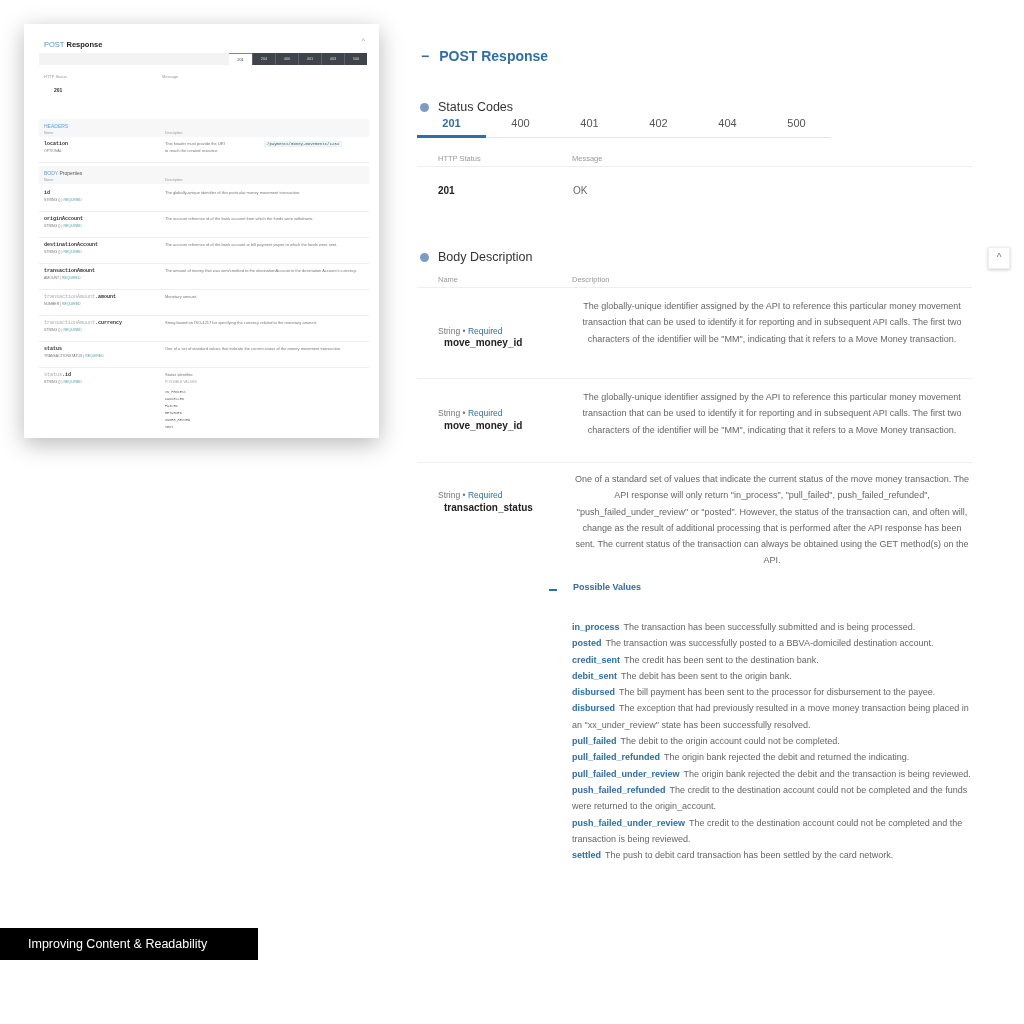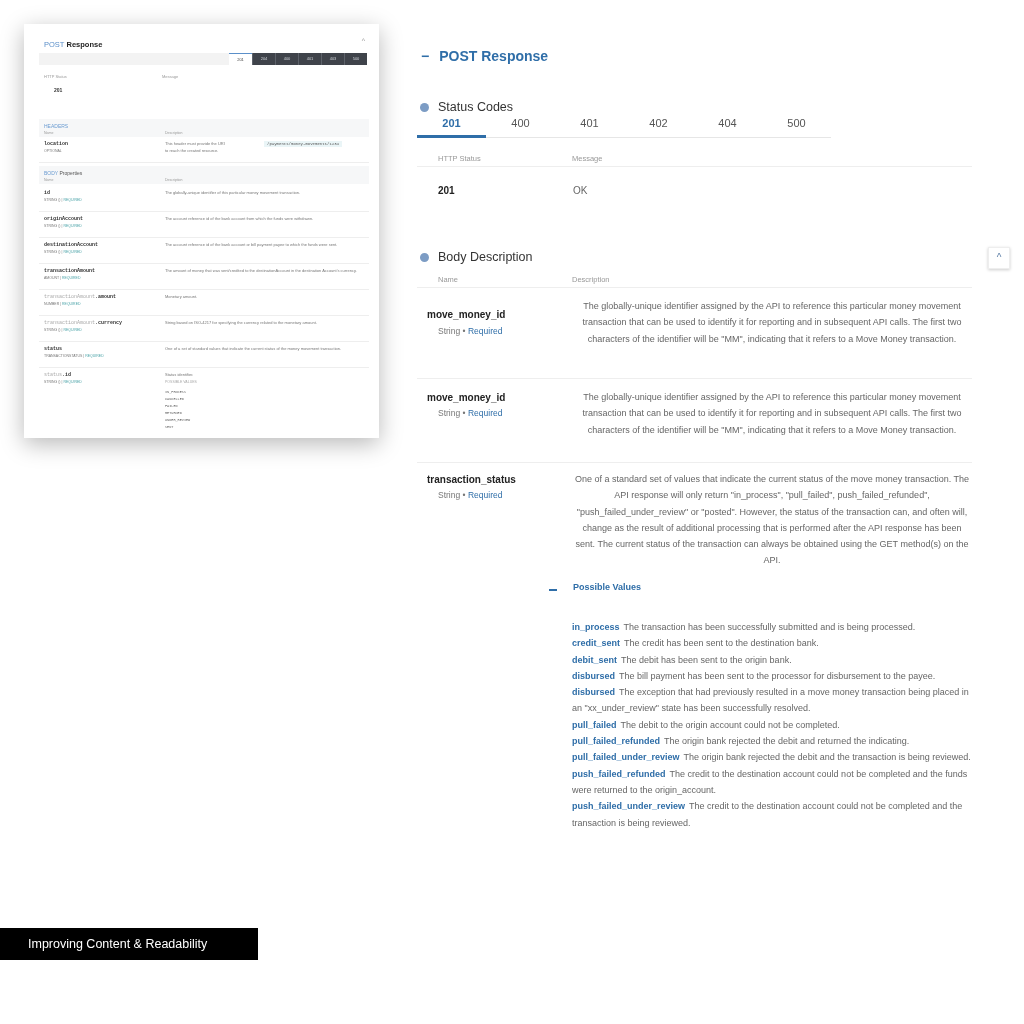--- a/index.html
+++ b/index.html
@@ -42,21 +42,21 @@
   .rp-heading { position: absolute; left: 420px; font-size: 12.5px; color: #333; display: flex; align-items: center; }
   .rp-bullet { width: 9px; height: 9px; border-radius: 50%; background: #7c9cc4; margin-right: 9px; display: inline-block; }
   .rp-tabs { position: absolute; left: 417px; top: 112px; display: flex; }
   .rp-tab { width: 69px; height: 26px; font-size: 11px; color: #555; text-align: center; line-height: 22px; border-bottom: 1px solid #e6e6e6; margin-right: 0; cursor: pointer; }
   .rp-tab.active { color: #2f6ea8; font-weight: bold; border-bottom: 3px solid #2f6ea8; }
   .rp-colhead { position: absolute; font-size: 7.5px; color: #999; }
   .rp-line { position: absolute; left: 417px; width: 555px; height: 1px; background: #eee; }
   .rp-status-code { position: absolute; left: 438px; top: 185px; font-size: 10px; font-weight: bold; color: #222; }
   .rp-status-msg { position: absolute; left: 573px; top: 185px; font-size: 10px; color: #666; }
   .rp-prop { position: absolute; left: 417px; width: 555px; }
-  .rp-prop-name { position: absolute; left: 10px; font-size: 10px; font-weight: bold; color: #222; }
+  .rp-prop-name { position: absolute; left: 27px; font-size: 10px; font-weight: bold; color: #222; margin-top: 28px; }
   .rp-prop-type { position: absolute; left: 21px; font-size: 8.5px; color: #777; }
   .rp-prop-type .req { color: #2f6ea8; }
   .rp-prop-desc { position: absolute; left: 155px; width: 400px; font-size: 9px; line-height: 16.3px; color: #666; text-align: center; }
   .rp-scroll-btn {
     position: absolute; left: 988px; top: 247px; width: 22px; height: 22px;
     background: #fff; box-shadow: 0 1px 3px rgba(0,0,0,0.2); border: 1px solid #eee;
     color: #5b7ea6; font-size: 10px; text-align: center; line-height: 20px; cursor: pointer;
   }
   .pv-toggle { position: absolute; left: 549px; top: 582px; display: flex; align-items: center; font-size: 9px; font-weight: bold; color: #2f6ea8; }
   .pv-toggle .dash { width: 8px; height: 1.5px; background: #2f6ea8; margin-right: 16px; margin-top: 6px; }
@@ -227,24 +227,26 @@
   <div class="rp-prop-desc" style="top:0;">One of a standard set of values that indicate the current status of the move money transaction. The API response will only return "in_process", "pull_failed", push_failed_refunded", "push_failed_under_review" or "posted". However, the status of the transaction can, and often will, change as the result of additional processing that is performed after the API response has been sent. The current status of the transaction can always be obtained using the GET method(s) on the API.</div>
 </div>
 
 <div class="pv-toggle">
   <span class="dash"></span>
   <span>Possible Values</span>
 </div>
 
 <div class="pv-list">
   <div class="pv-item"><span class="key">in_process</span><span>The transaction has been successfully submitted and is being processed.</span></div>
+  <div class="pv-item"><span class="key">posted</span><span>The transaction was successfully posted to a BBVA-domiciled destination account.</span></div>
   <div class="pv-item"><span class="key">credit_sent</span><span>The credit has been sent to the destination bank.</span></div>
   <div class="pv-item"><span class="key">debit_sent</span><span>The debit has been sent to the origin bank.</span></div>
   <div class="pv-item"><span class="key">disbursed</span><span>The bill payment has been sent to the processor for disbursement to the payee.</span></div>
   <div class="pv-item"><span class="key">disbursed</span><span>The exception that had previously resulted in a move money transaction being placed in an "xx_under_review" state has been successfully resolved.</span></div>
   <div class="pv-item"><span class="key">pull_failed</span><span>The debit to the origin account could not be completed.</span></div>
   <div class="pv-item"><span class="key">pull_failed_refunded</span><span>The origin bank rejected the debit and returned the indicating.</span></div>
   <div class="pv-item"><span class="key">pull_failed_under_review</span><span>The origin bank rejected the debit and the transaction is being reviewed.</span></div>
   <div class="pv-item"><span class="key">push_failed_refunded</span><span>The credit to the destination account could not be completed and the funds were returned to the origin_account.</span></div>
   <div class="pv-item"><span class="key">push_failed_under_review</span><span>The credit to the destination account could not be completed and the transaction is being reviewed.</span></div>
+  <div class="pv-item"><span class="key">settled</span><span>The push to debit card transaction has been settled by the card network.</span></div>
 </div>
 
 <div class="caption">Improving Content &amp; Readability</div>
 
 </body></html>

